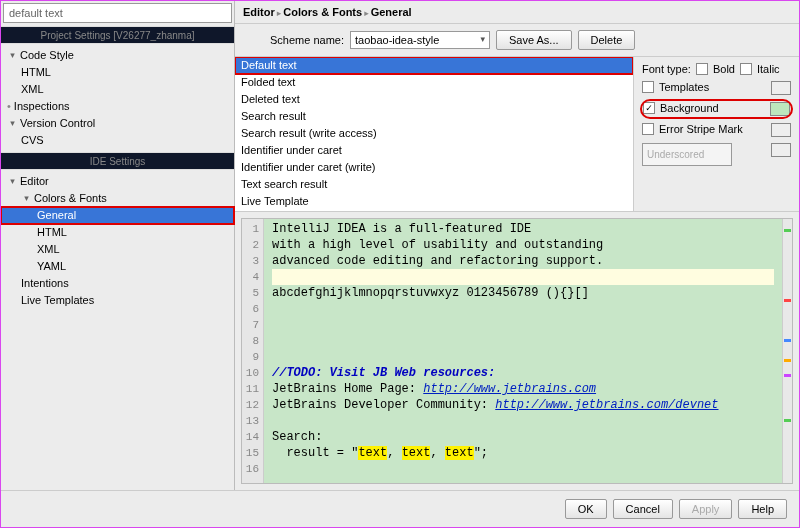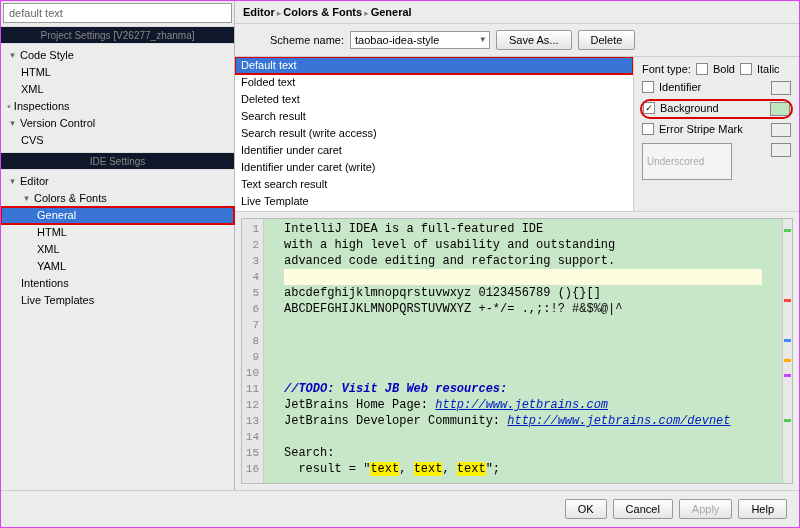--- a/index.html
+++ b/index.html
@@ -31,26 +31,26 @@
 .attr-list { flex: 1; background: #fff; overflow-y: auto; border-right: 1px solid #ccc; }
 .attr-item { padding: 1px 6px; font-size: 11px; line-height: 15px; cursor: default; }
 .attr-item.sel { background: #3875d7; color: #fff; }
 .attr-item.hi { outline: 2px solid #d00; outline-offset: -1px; position: relative; z-index: 1; }
 .props { width: 165px; padding: 6px 8px; font-size: 11px; display: flex; flex-direction: column; gap: 6px; }
 .prop-row { display: flex; gap: 5px; }
 .chk { width: 12px; height: 12px; border: 1px solid #888; background: #fff; display: inline-flex; align-items: center; justify-content: center; font-size: 9px; line-height: 1; }
 .chk.on::after { content: "✓"; color: #000; }
 .swatch { width: 20px; height: 14px; border: 1px solid #888; margin-left: auto; }
 .prop-hi { outline: 2px solid #d00; padding: 1px; outline-offset: 0; border-radius: 8px; }
-.eff-sel { border: 1px solid #999; background: #f4f4f4; color: #aaa; padding: 12px 4px; font-size: 10px; width: 90px; }
+.eff-sel { border: 1px solid #999; background: #f4f4f4; color: #aaa; padding: 5px 4px; font-size: 10px; width: 90px; }
 .preview-wrap { flex: 1; padding: 6px; overflow: hidden; }
 .preview { display: flex; height: 100%; border: 1px solid #bbb; background: #c8e6c8; font-family: "Courier New", monospace; font-size: 12px; overflow: hidden; position: relative; }
 .gutter { width: 22px; background: #e6e6e6; color: #888; text-align: right; padding: 2px 4px 2px 0; border-right: 1px solid #ccc; font-size: 11px; }
 .gutter div { height: 16px; line-height: 16px; }
-.code { flex: 1; padding: 2px 20px; overflow: hidden; }
+.code { flex: 1; padding: 2px 8px; overflow: hidden; }
 .code .ln { height: 16px; line-height: 16px; white-space: pre; }
 .ln.cur { background: #fffde0; }
 .link { color: #0020c0; text-decoration: underline; font-style: italic; }
 .todo { color: #0000c0; font-style: italic; font-weight: bold; }
 .hlyellow { background: #fff200; }
 .marker-strip { width: 10px; background: #e8e8e8; border-left: 1px solid #ccc; position: relative; }
 .mk { position: absolute; right: 1px; width: 7px; height: 3px; }
 .footer { display: flex; justify-content: flex-end; gap: 6px; padding: 8px 12px; border-top: 1px solid #ccc; background: #ececec; }
 .footer .btn.disabled { color: #aaa; }
 </style>
@@ -144,21 +144,21 @@
         <div class="props">
           <div class="prop-row">
             <span>Font type:</span>
             <span class="chk"></span>
               <span>Bold</span>
             <span class="chk"></span>
               <span>Italic</span>
           </div>
           <div class="prop-row">
             <span class="chk"></span>
-            <span>Identifier</span>
+            <span>Templates</span>
             <span class="swatch" style="background:#eee"></span>
           </div>
           <div class="prop-row prop-hi">
             <span class="chk on"></span>
             <span>Background</span>
             <span class="swatch" style="background:#bde6bd"></span>
           </div>
           <div class="prop-row">
             <span class="chk"></span>
             <span>Error Stripe Mark</span>
@@ -190,21 +190,20 @@
               <div>14</div>
               <div>15</div>
               <div>16</div>
             </div>
           <div class="code" id="code">
               <div class="ln">IntelliJ IDEA is a full-featured IDE</div>
               <div class="ln">with a high level of usability and outstanding</div>
               <div class="ln">advanced code editing and refactoring support.</div>
               <div class="ln cur"></div>
               <div class="ln">abcdefghijklmnopqrstuvwxyz 0123456789 (){}[]</div>
-              <div class="ln">ABCDEFGHIJKLMNOPQRSTUVWXYZ +-*/= .,;:!? #&amp;$%@|^</div>
               <div class="ln"></div>
               <div class="ln"></div>
               <div class="ln"></div>
               <div class="ln"></div>
               <div class="ln"><span class="todo">//TODO: Visit JB Web resources:</span></div>
               <div class="ln">JetBrains Home Page: <span class="link">http://www.jetbrains.com</span></div>
               <div class="ln">JetBrains Developer Community: <span class="link">http://www.jetbrains.com/devnet</span></div>
               <div class="ln"></div>
               <div class="ln">Search:</div>
               <div class="ln">  result = "<span class="hlyellow">text</span>, <span class="hlyellow">text</span>, <span class="hlyellow">text</span>";</div>

